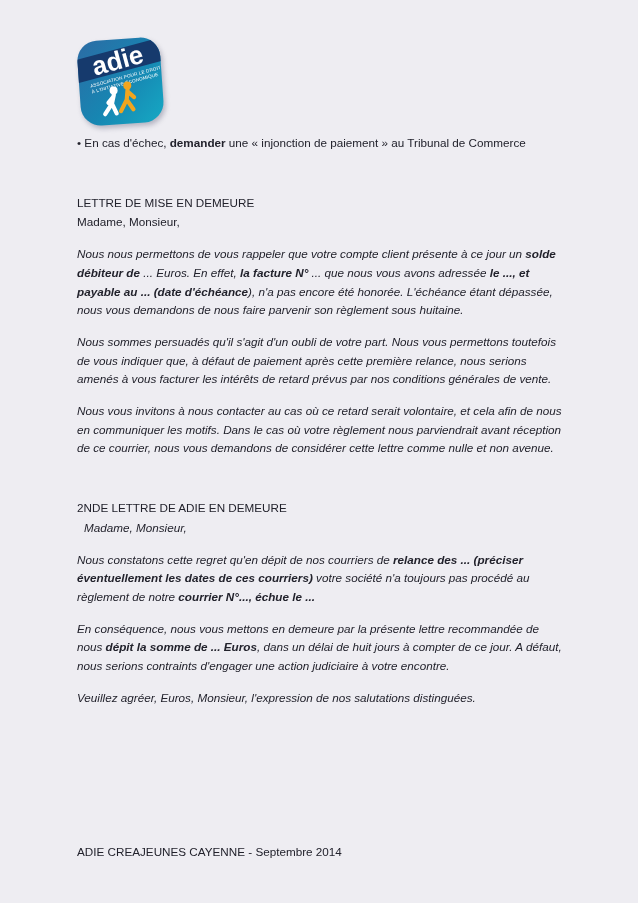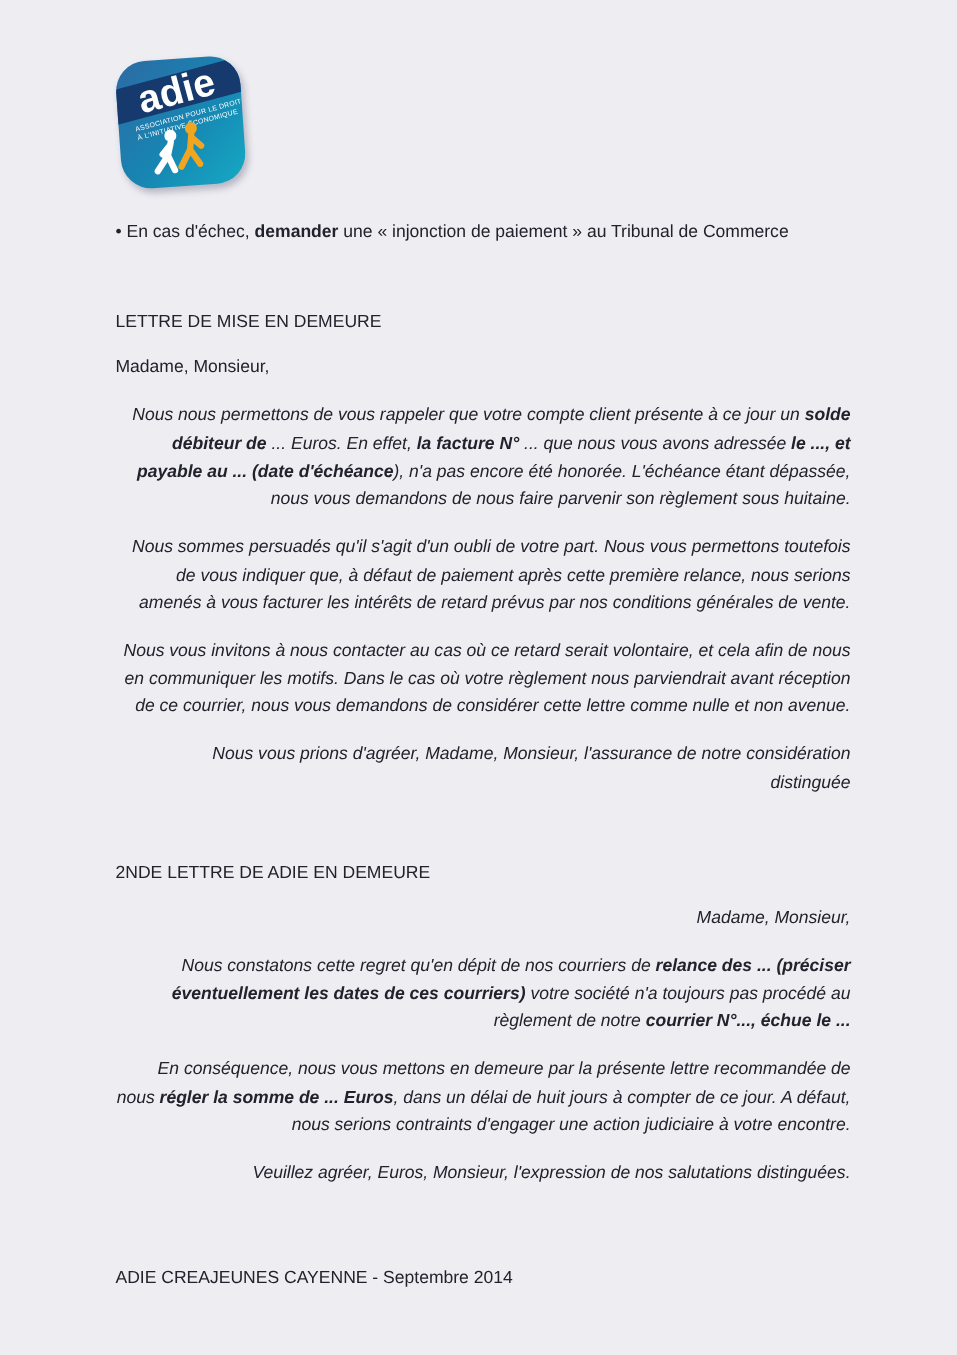--- a/index.html
+++ b/index.html
@@ -14,31 +14,31 @@
     background: #eeedf2;
     color: #22222c;
     overflow: hidden;
   }
   .logo-wrap {
     position: absolute; left: 74px; top: 33px;
     width: 94px; height: 98px;
   }
   .logo-wrap svg { filter: drop-shadow(2px 3px 2.5px rgba(110,110,135,.45)); }
   .content {
-    position: absolute; left: 77px; top: 146px; width: 490px;
+    position: absolute; left: 77px; top: 134px; width: 490px;
     font-size: 11.7px; line-height: 18.7px;
   }
   .content p { margin: 0; }
   .block.bullet    { margin-top: 0; }
   .block.heading   { margin-top: 41px; }
-  .block.salutation{ margin-top: 12px; }
+  .block.salutation{ margin-top: 1px; }
   .block.para      { margin-top: 13px; }
   .block.closing   { margin-top: 13px; text-indent: 42px; }
   .block.salutation.italic { padding-left: 7px; }
-  .italic { font-style: italic; text-align: right; }
+  .italic { font-style: italic; }
   .bold   { font-weight: bold; }
   .footer {
     position: absolute; left: 77px; top: 845px;
     font-size: 11.7px; color: #22222c;
   }
 </style>
 </head>
 <body>
 
 <div class="page">
@@ -75,23 +75,22 @@
     </svg>
   </div>
 
   <div class="content">
       <p class="block bullet"><span>• En cas d'échec, </span><span class="bold">demander</span><span> une  « injonction de paiement » au Tribunal de Commerce</span></p>
       <p class="block heading"><span>LETTRE DE MISE EN DEMEURE</span></p>
       <p class="block salutation"><span>Madame, Monsieur,</span></p>
       <p class="block para italic"><span>Nous nous permettons de vous rappeler que votre compte client présente à ce jour un </span><span class="bold">solde débiteur de</span><span> ... Euros. En effet, </span><span class="bold">la facture N°</span><span> ... que nous vous avons adressée </span><span class="bold">le ..., et payable au ... (date d'échéance</span><span>), n'a pas encore été honorée. L'échéance étant dépassée, nous vous demandons de nous faire parvenir son règlement sous huitaine.</span></p>
       <p class="block para italic"><span>Nous sommes persuadés qu'il s'agit d'un oubli de votre part. Nous vous permettons toutefois de vous indiquer que, à défaut de paiement après cette première relance, nous serions amenés à vous facturer les intérêts de retard prévus par nos conditions générales de vente.</span></p>
       <p class="block para italic"><span>Nous vous invitons à nous contacter au cas où ce retard serait volontaire, et cela afin de nous en communiquer les motifs. Dans le cas où votre règlement nous parviendrait avant réception de ce courrier, nous vous demandons de considérer cette lettre comme nulle et non avenue.</span></p>
-      <p class="block closing italic"><span>Nous vous prions d'agréer, Madame, Monsieur, l'assurance de notre considération distinguée</span></p>
       <p class="block heading"><span>2NDE LETTRE DE ADIE EN DEMEURE</span></p>
       <p class="block salutation italic"><span>Madame, Monsieur,</span></p>
       <p class="block para italic"><span>Nous constatons cette regret qu'en dépit de nos courriers de </span><span class="bold">relance des ... (préciser éventuellement les dates de ces courriers)</span><span> votre société n'a toujours pas procédé au règlement de notre </span><span class="bold">courrier N°..., échue le ...</span></p>
-      <p class="block para italic"><span>En conséquence, nous vous mettons en demeure par la présente lettre recommandée de nous </span><span class="bold">régler la somme de ... Euros</span><span>, dans un délai de huit jours à compter de ce jour. A défaut, nous serions contraints d'engager une action judiciaire à votre encontre.</span></p>
+      <p class="block para italic"><span>En conséquence, nous vous mettons en demeure par la présente lettre recommandée de nous </span><span class="bold">dépit la somme de ... Euros</span><span>, dans un délai de huit jours à compter de ce jour. A défaut, nous serions contraints d'engager une action judiciaire à votre encontre.</span></p>
       <p class="block para italic"><span>Veuillez agréer, Euros, Monsieur, l'expression de nos salutations distinguées.</span></p>
     </div>
 
   <div class="footer">ADIE CREAJEUNES CAYENNE - Septembre 2014</div>
 
 </div>
 
 </body></html>

